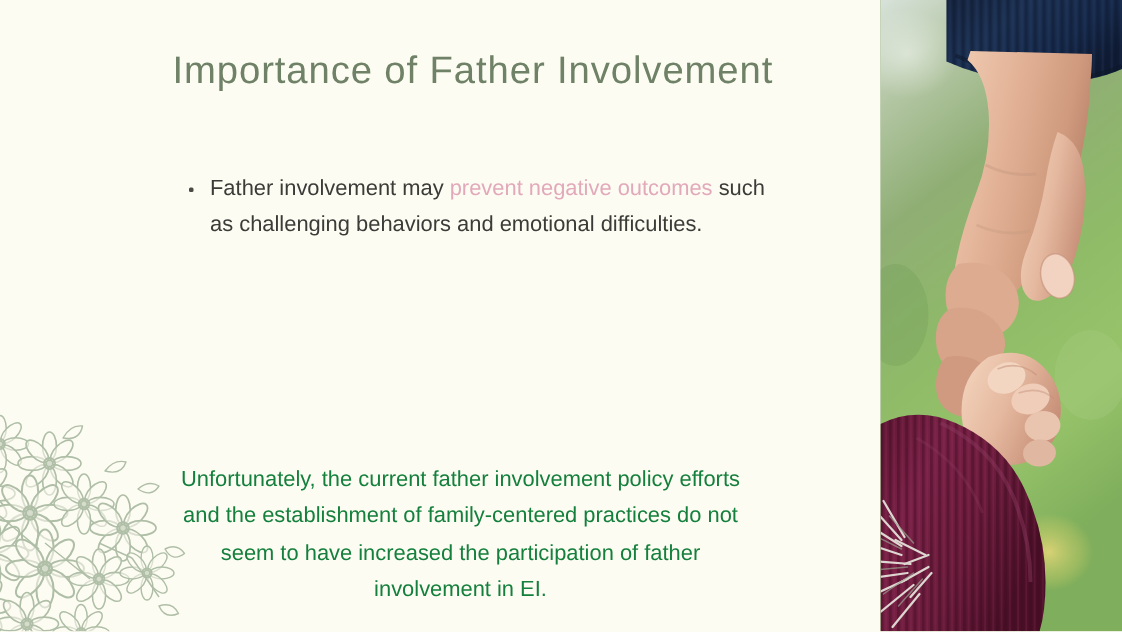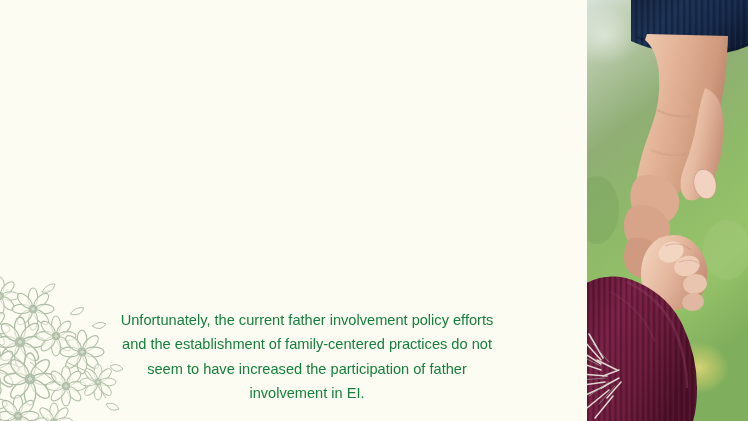--- a/index.html
+++ b/index.html
@@ -288,22 +288,27 @@
             <path d="M72,18 q5,-9 13,-8 q-2,10 -13,8z"></path>
             <path d="M96,88 l22,10 M60,88 l30,24 M30,70 l26,22 M118,98 l18,26"></path>
           </g>
         </g>
       </g>
     </svg>
   </div>
 
   <div id="content">
 
+    <h1 id="title" style="color: rgb(111, 129, 102);">Importance of Father Involvement</h1>
 
     <ul id="bullets">
+      <li style="color: rgb(59, 59, 56);">
+        <span class="bullet-dot"></span>
+        <span class="bullet-text"><span>Father involvement may </span><span class="hl" style="color: rgb(226, 169, 187);">prevent negative outcomes</span><span> such as challenging behaviors and emotional difficulties.</span></span>
+      </li>
     </ul>
 
     <p id="closing">Unfortunately, the current father involvement policy efforts and the establishment of family-centered practices do not seem to have increased the participation of father involvement in EI.</p>
   </div>
 
   <div id="photo">
     <svg viewBox="0 0 161 421" xmlns="http://www.w3.org/2000/svg" preserveAspectRatio="xMidYMid slice">
       <defs>
         <linearGradient id="bgGrad" x1="0" y1="0" x2="0.3" y2="1">
           <stop offset="0%" stop-color="#d8e2da"></stop>

